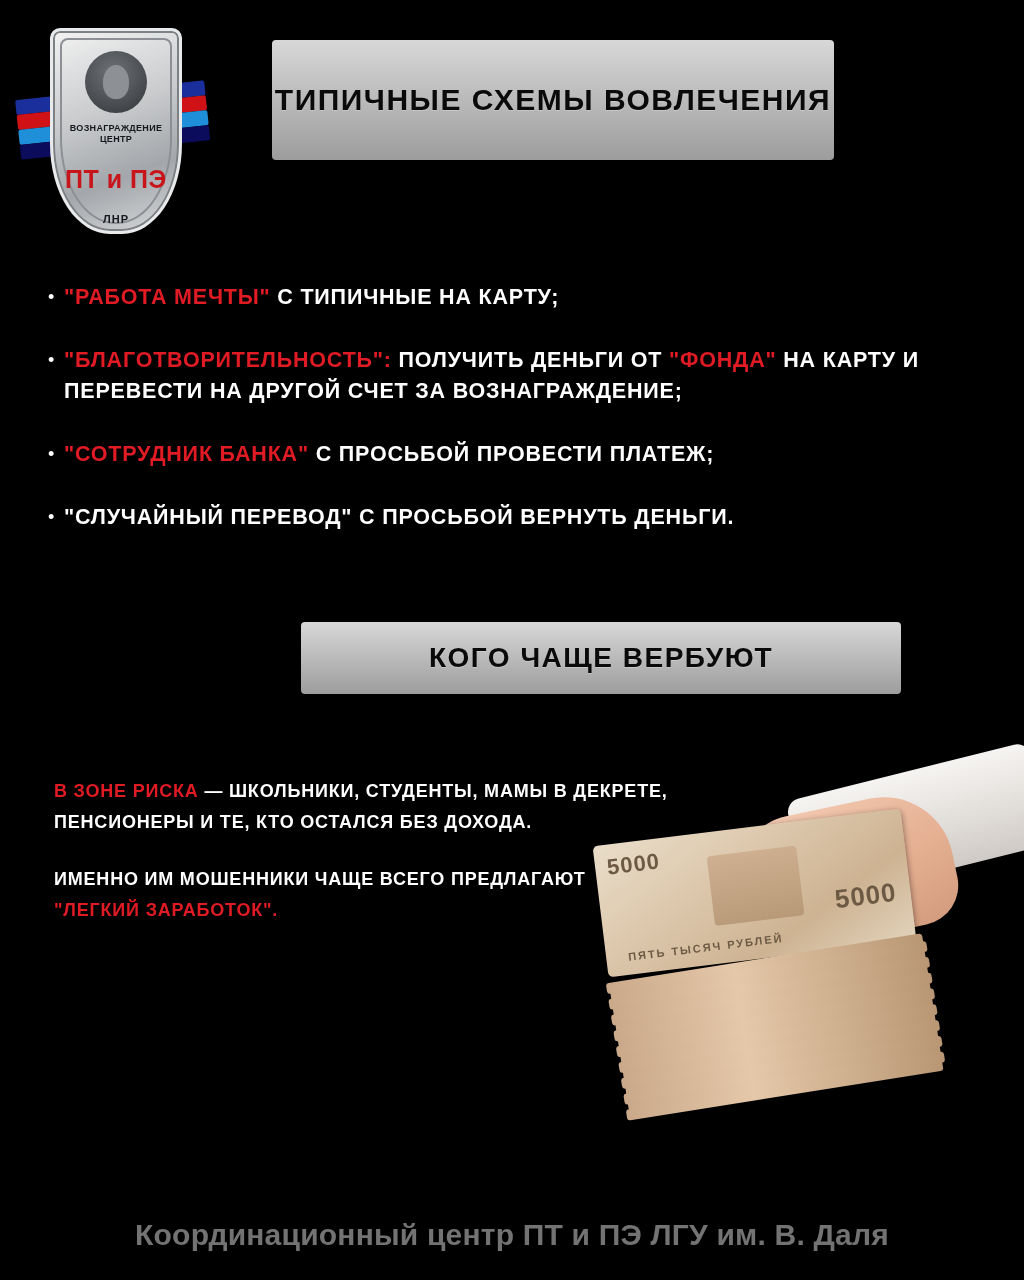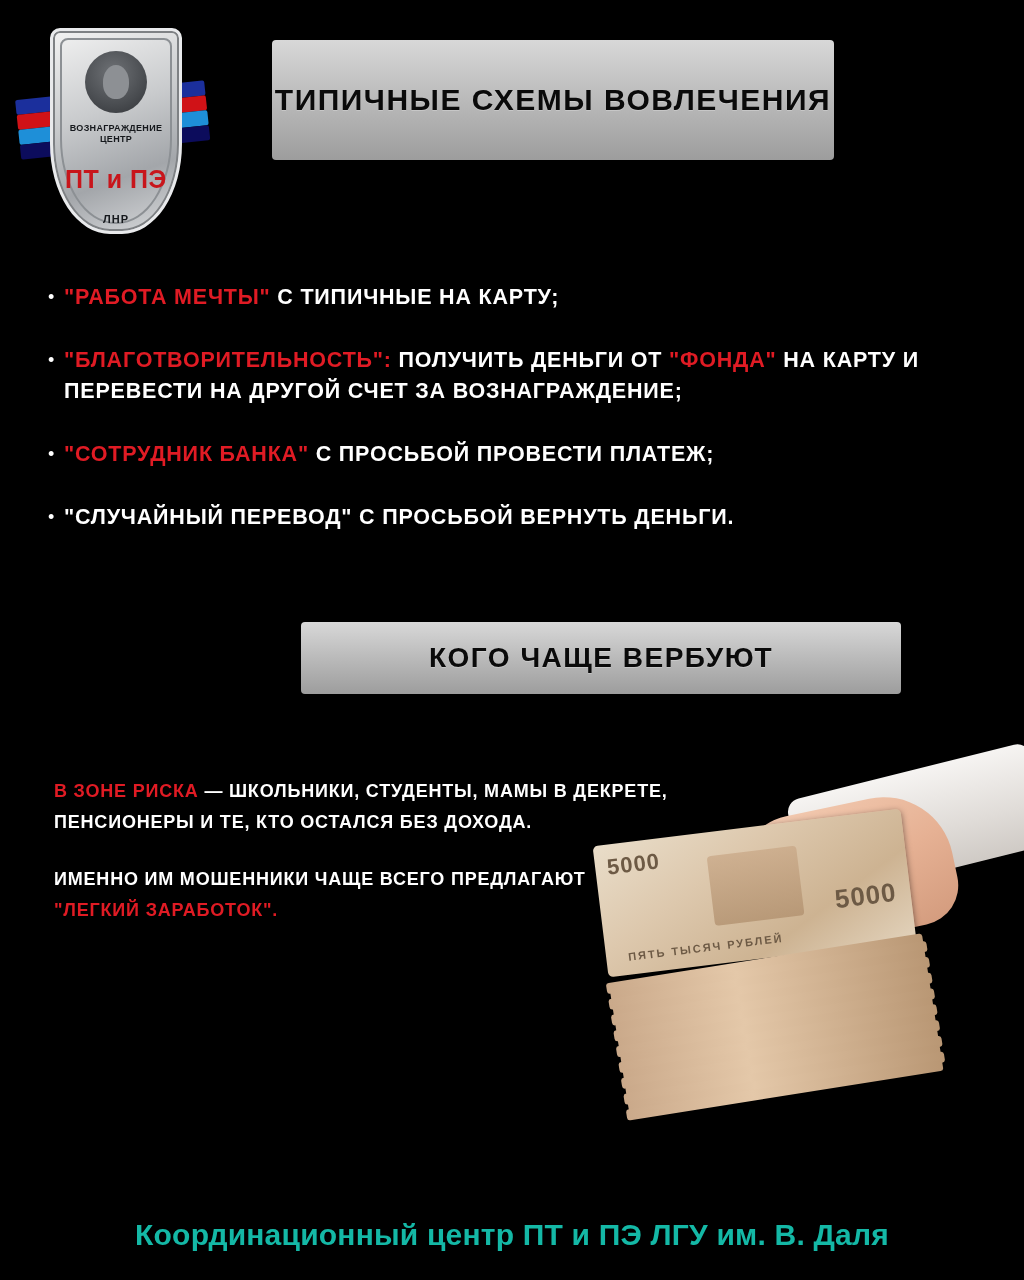--- a/index.html
+++ b/index.html
@@ -275,21 +275,21 @@
   
   .footer {
     position: absolute;
     left: 0;
     right: 0;
     bottom: 28px;
     text-align: center;
     font-size: 30px;
     font-weight: bold;
     letter-spacing: 0.2px;
-    color: #14b8a6;
+    color: #737373;
     margin-top: 40px;
   }
 </style>
 </head>
 <body>
 
 <div class="emblem">
   <div class="ribbon">
     <div class="band b1"></div>
     <div class="band b2"></div>

